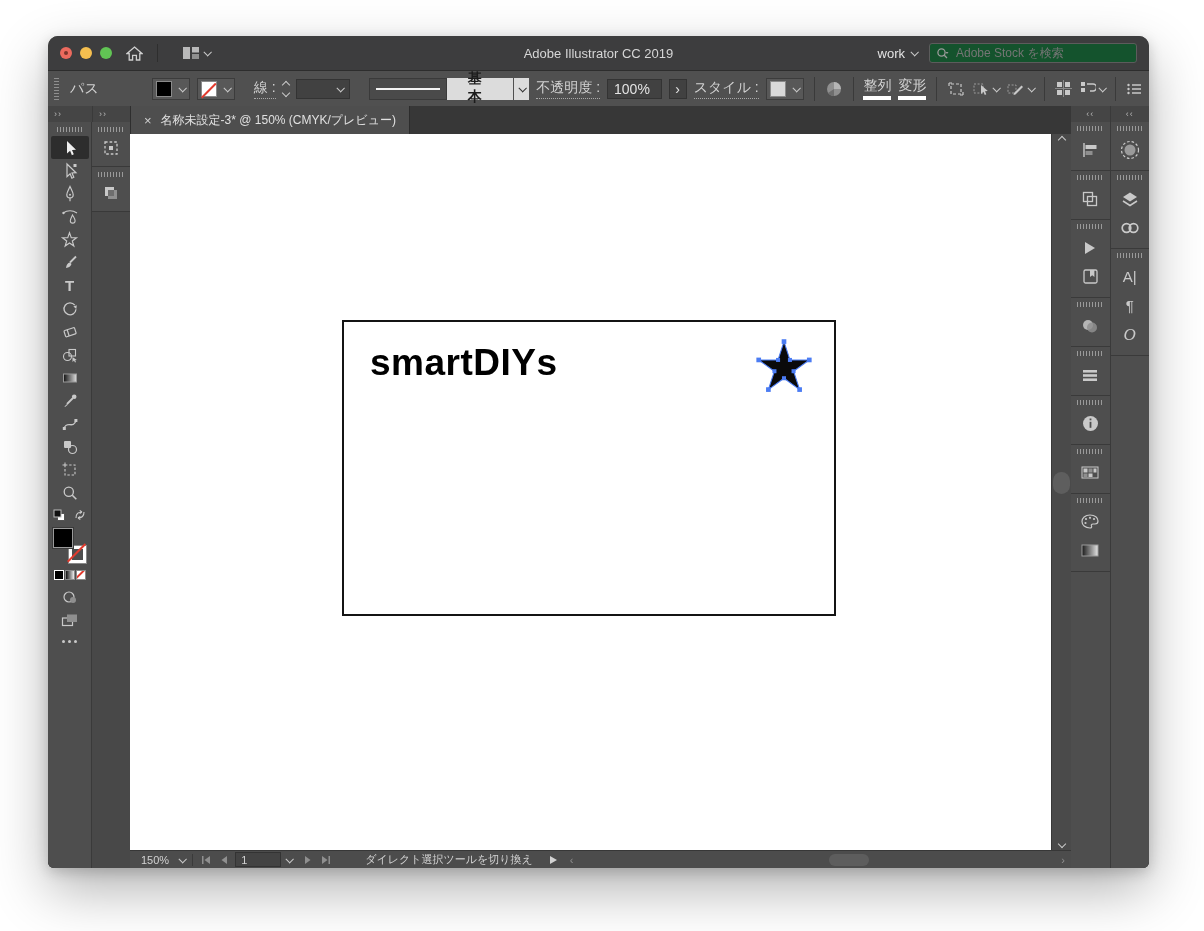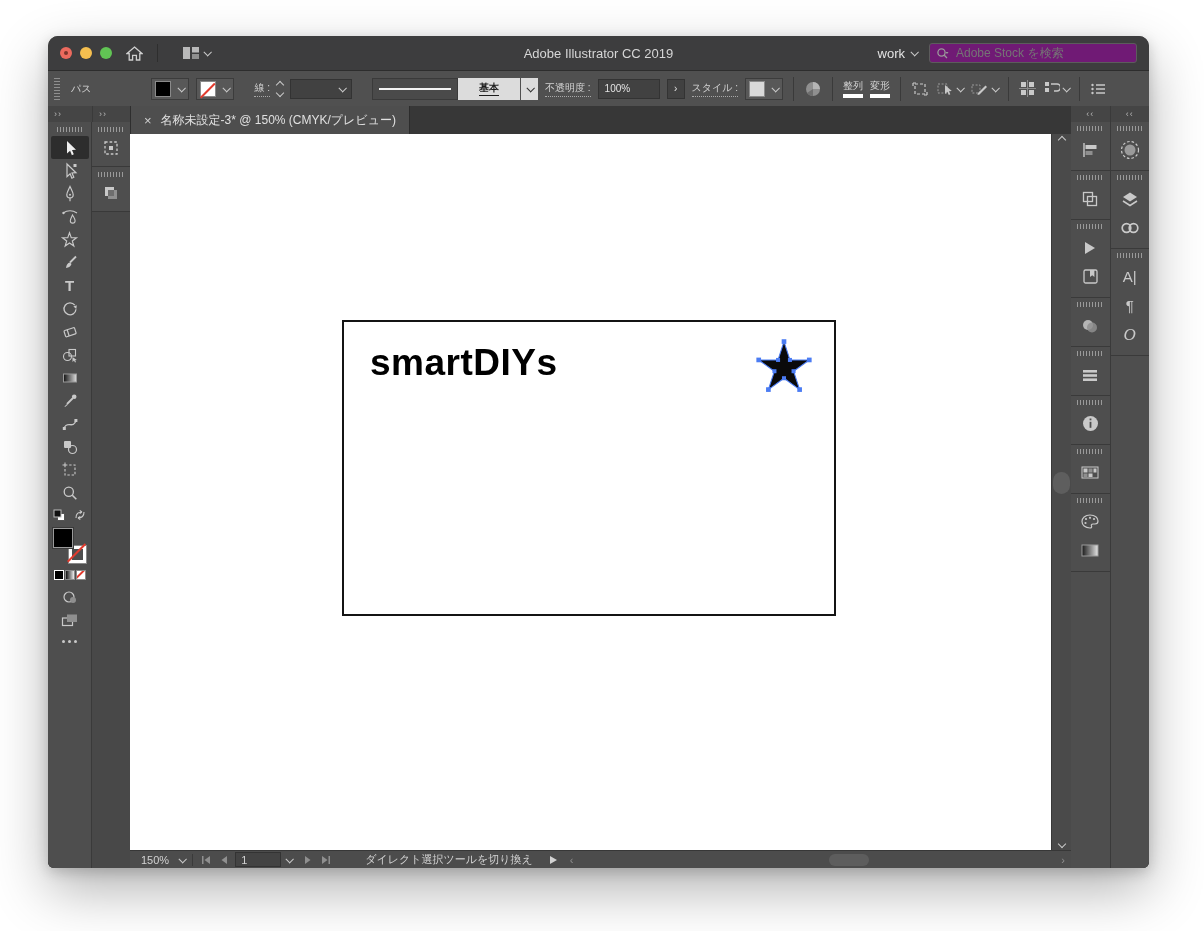--- a/index.html
+++ b/index.html
@@ -14,28 +14,28 @@
   .titlebar { height:34px; background:#3d3d3e; display:flex; align-items:center; padding:0 12px; position:relative; }
   .traffic { display:flex; gap:8px; align-items:center; }
   .tl { width:12px; height:12px; border-radius:50%; display:inline-flex; align-items:center; justify-content:center; }
   .tl.red { background:#ec6a5e; } .tl.yellow { background:#f5bf4f; } .tl.green { background:#61c454; }
   .tl.red .dot { width:4px; height:4px; border-radius:50%; background:#7e352c; }
   .tb-icon { color:#cfcfcf; margin-left:14px; display:flex; align-items:center; gap:4px; }
   .tb-sep { width:1px; height:18px; background:#2e2e2e; margin:0 10px 0 14px; }
   .tb-title { position:absolute; left:0; right:0; text-align:center; color:#d6d6d6; font-size:13px; pointer-events:none; }
   .tb-right { margin-left:auto; display:flex; align-items:center; gap:12px; z-index:2; }
   .workspace { color:#e3e3e3; font-size:13px; display:flex; align-items:center; gap:6px; }
-  .searchbox { width:208px; height:20px; background:#701a75; border:1px solid #5c5c5c; border-radius:3px;
+  .searchbox { width:208px; height:20px; background:#14532d; border:1px solid #5c5c5c; border-radius:3px;
     display:flex; align-items:center; gap:6px; padding:0 6px; }
   .searchbox input { background:transparent; border:none; outline:none; color:#9a9a9a; font-size:12px; width:160px; font-family:"Liberation Sans",sans-serif; }
   .chev { width:6px; height:6px; border-right:1.4px solid #c9c9c9; border-bottom:1.4px solid #c9c9c9; transform:rotate(45deg) translateY(-1px); display:inline-block; }
   .chev.dark { border-color:#333; }
 
   
-  .controlbar { height:36px; background:#505050; border-top:1px solid #2d2d2d; display:flex; align-items:center; gap:7px; padding:0 6px; font-size:10px; color:#d2d2d2; }
+  .controlbar { height:36px; background:#505050; border-top:1px solid #2d2d2d; display:flex; align-items:center; gap:7px; padding:0 6px; font-size:14px; color:#d2d2d2; }
   .cb-grip { width:6px; height:22px; background:repeating-linear-gradient(0deg,#8f8f8f 0 1px,transparent 1px 3px); margin-right:4px; }
   .cb-label { white-space:nowrap; }
   .u-dot { border-bottom:1px dotted #a9a9a9; padding-bottom:1px; }
   .u-solid { border-bottom:4px solid #ffffff; padding-bottom:1px; }
   .swatchbtn { display:flex; align-items:center; background:#585858; border:1px solid #3c3c3c; height:22px; }
   .swatch { width:16px; height:16px; margin:0 3px; border:1px solid #8a8a8a; position:relative; background:#000; }
   .swatch.none { background:#fff; }
   .swatch.none::after { content:""; position:absolute; left:-1px; top:-1px; width:20px; height:2px; background:#e23b2e; transform:rotate(-45deg); transform-origin:left top; top:15px; }
   .swatch.light { background:#d9d9d9; }
   .chevcell { width:14px; display:flex; justify-content:center; }

